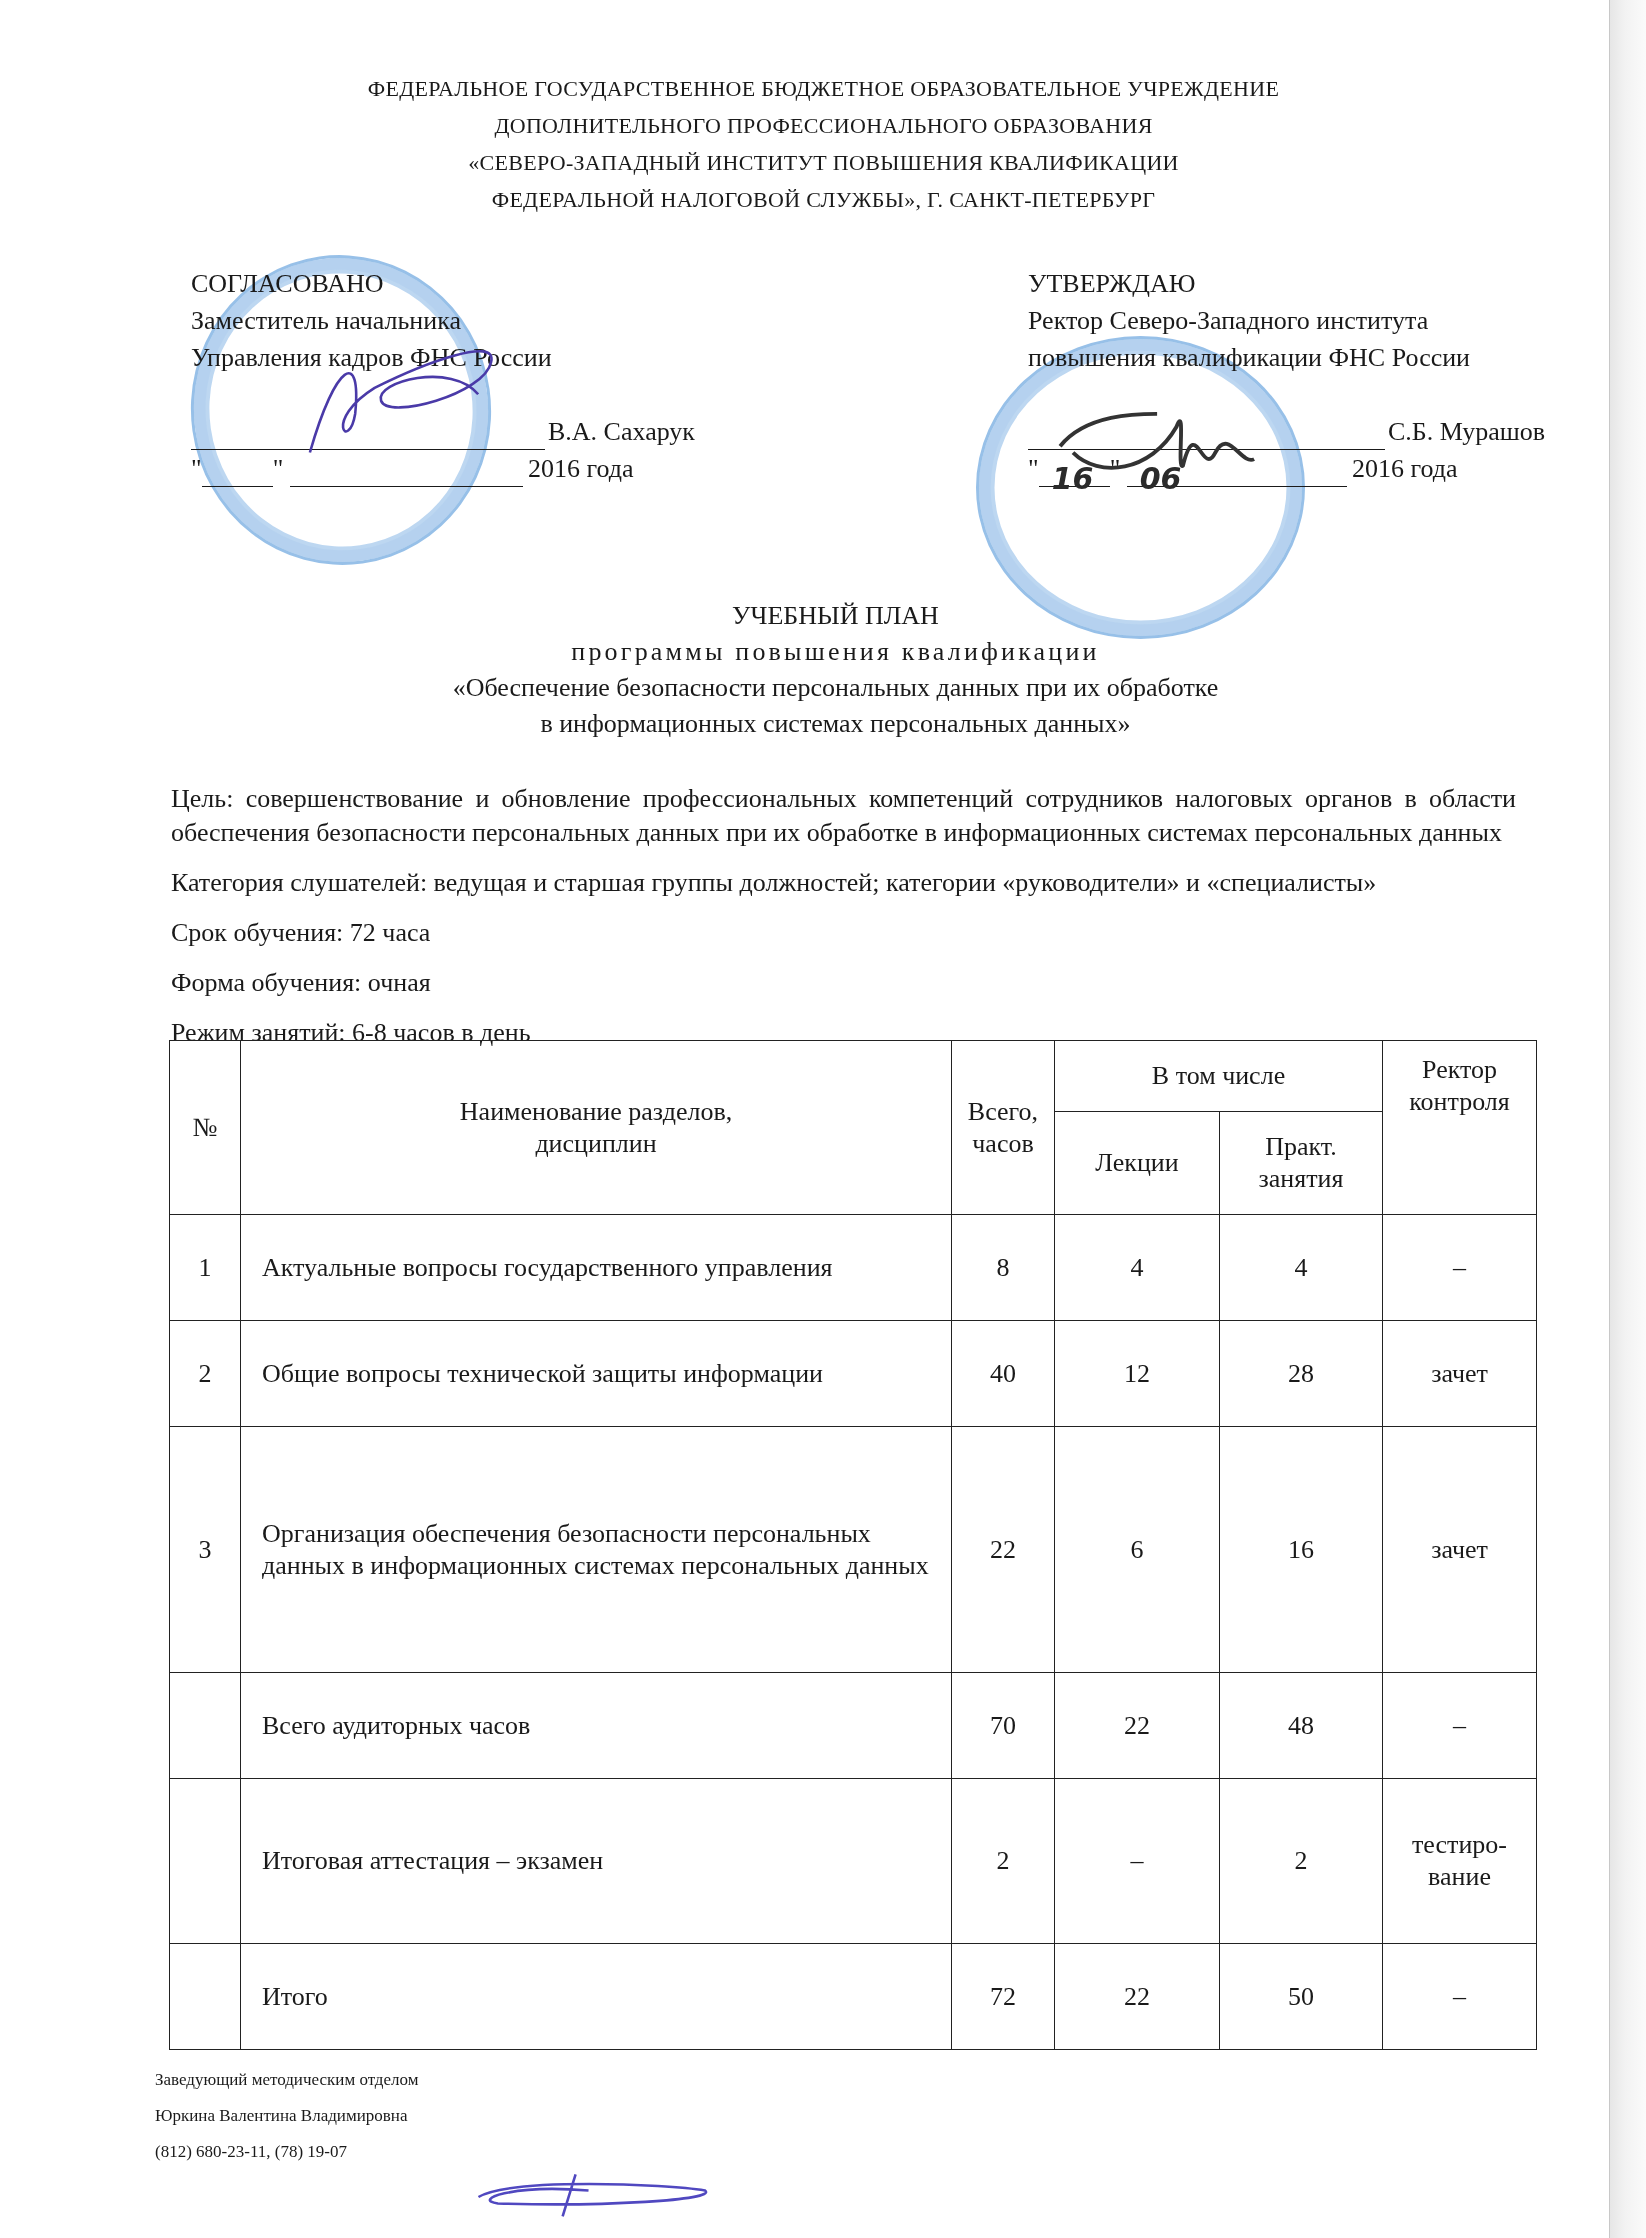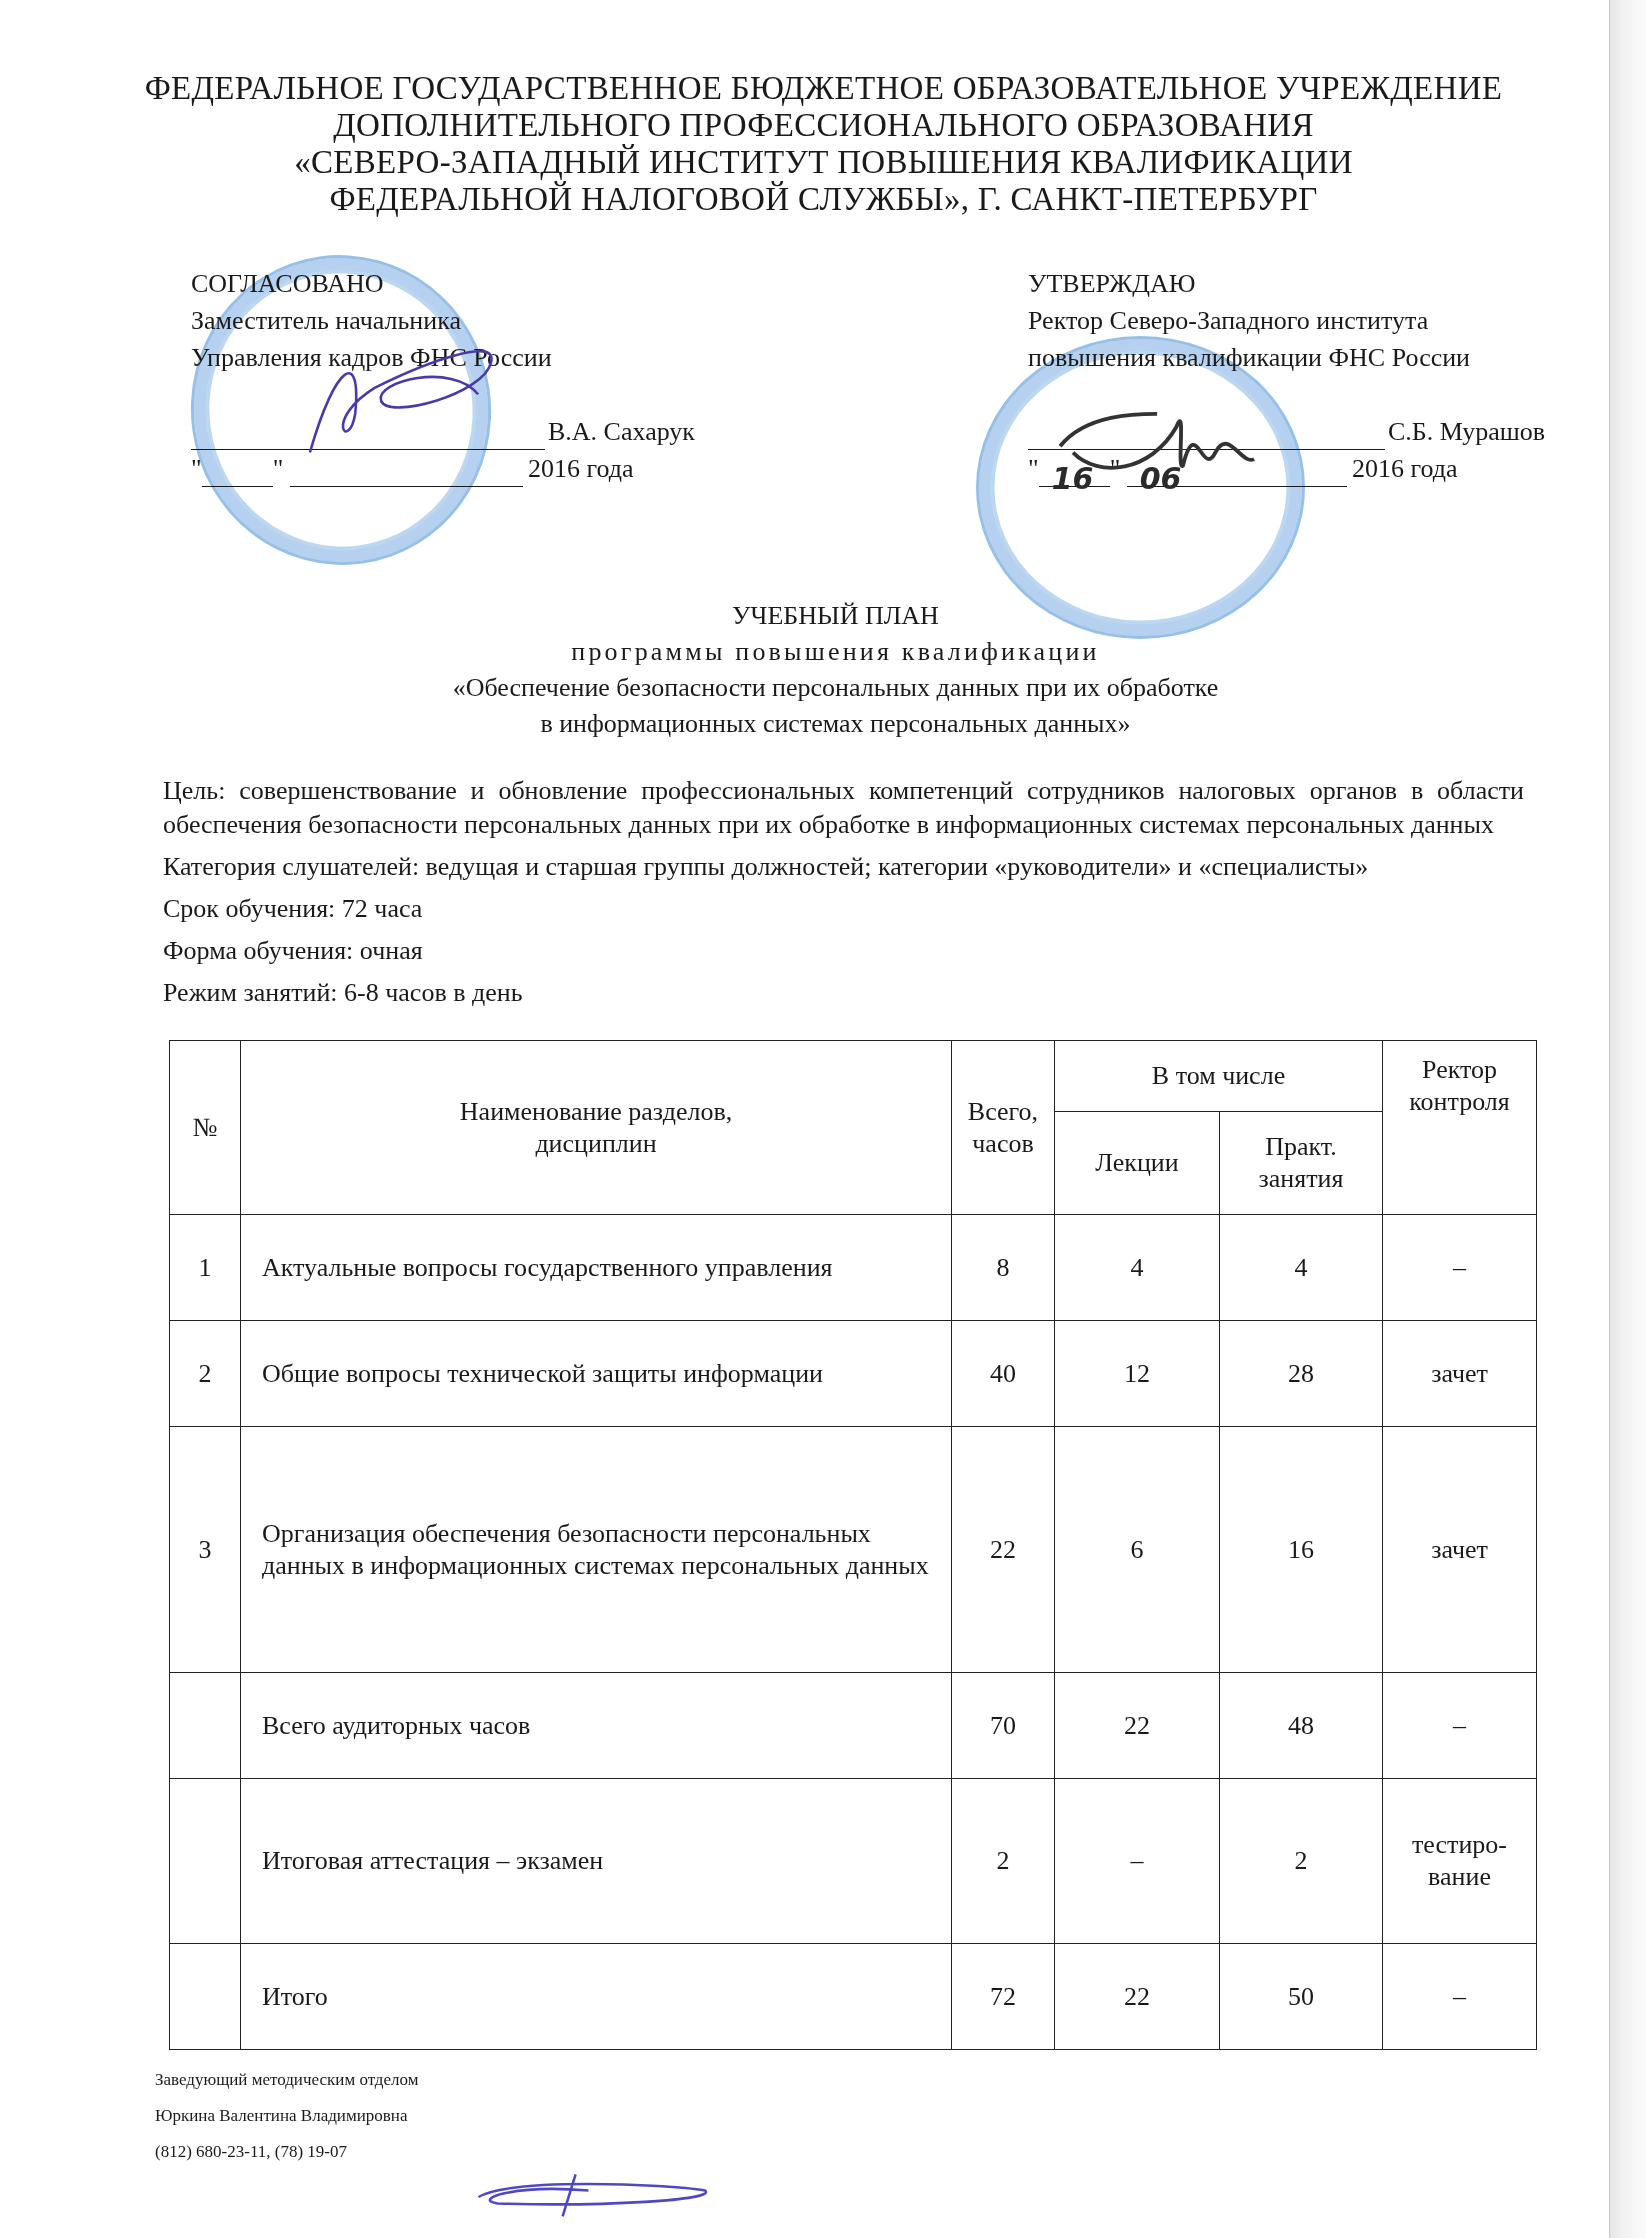--- a/index.html
+++ b/index.html
@@ -7,21 +7,21 @@
     width: 1647px; height: 2239px; background: #ffffff; position: relative; overflow: hidden;
     font-family: "Liberation Serif", "DejaVu Serif", serif; color: #1a1a1a;
   }
   .edge-strip {
     position: absolute; left: 1609px; top: 0; width: 37px; height: 2239px;
     background: linear-gradient(to right, #e6e6e6, #f2f2f2 40%, #fbfbfb);
     border-left: 1.3px solid #c8c8c8;
   }
   .header {
     position: absolute; left: 0; top: 70px; width: 1647px; text-align: center;
-    font-size: 33px; line-height: 37px; letter-spacing: 0.3px;
+    font-size: 22px; line-height: 37px; letter-spacing: 0.3px;
   }
   .header div { white-space: nowrap; }
 
   .approval { position: absolute; font-size: 26px; line-height: 37px; }
   .approval.left { left: 191px; top: 265px; width: 504px; }
   .approval.right { left: 1028px; top: 265px; width: 517px; }
   .approval .sigline { display: flex; align-items: flex-end; white-space: nowrap; justify-content: space-between; }
   .approval .sigline .line { border-bottom: 1.3px solid #1a1a1a; flex: 1; height: 26px; margin-right: 2.6px; }
   .approval .dateline { display: flex; align-items: flex-end; white-space: nowrap; }
   .approval .dateline .q { display: inline-block; }
@@ -32,21 +32,21 @@
     box-shadow: inset 0 0 0 11.6px rgba(120,175,230,0.12), inset 0 0 0 15.5px rgba(66,140,214,0.35);
     pointer-events: none; }
   .stamp.left { left: 191px; top: 255px; width: 294px; height: 304px; transform: rotate(-8deg); }
   .stamp.right { left: 976px; top: 336px; width: 323px; height: 297px; }
   .sig { position: absolute; pointer-events: none; }
 
   .title-block { position: absolute; left: 0; top: 598px; width: 1647px; text-align: center; font-size: 26px; line-height: 36px; padding-left: 12px; }
   .title-block .spaced { letter-spacing: 3.2px; }
 
   .params { position: absolute; left: 155px; top: 766px; width: 1377px; font-size: 26px; line-height: 34px; text-align: justify; }
-  .params p { margin: 8px; }
+  .params p { margin: 16px; }
 
   table.plan {
     position: absolute; left: 169px; top: 1040px; width: 1368px;
     border-collapse: collapse; font-size: 26px; line-height: 32px;
   }
   table.plan td, table.plan th { border: 1.9px solid #222; text-align: center; vertical-align: middle; font-weight: normal; padding: 2.6px 5.2px; }
   table.plan td.name { text-align: left; padding-left: 21px; }
   table.plan col.c1 { width: 71px; } table.plan col.c2 { width: 711px; }
   table.plan col.c3 { width: 103px; } table.plan col.c4 { width: 165px; }
   table.plan col.c5 { width: 163px; } table.plan col.c6 { width: 154px; }

